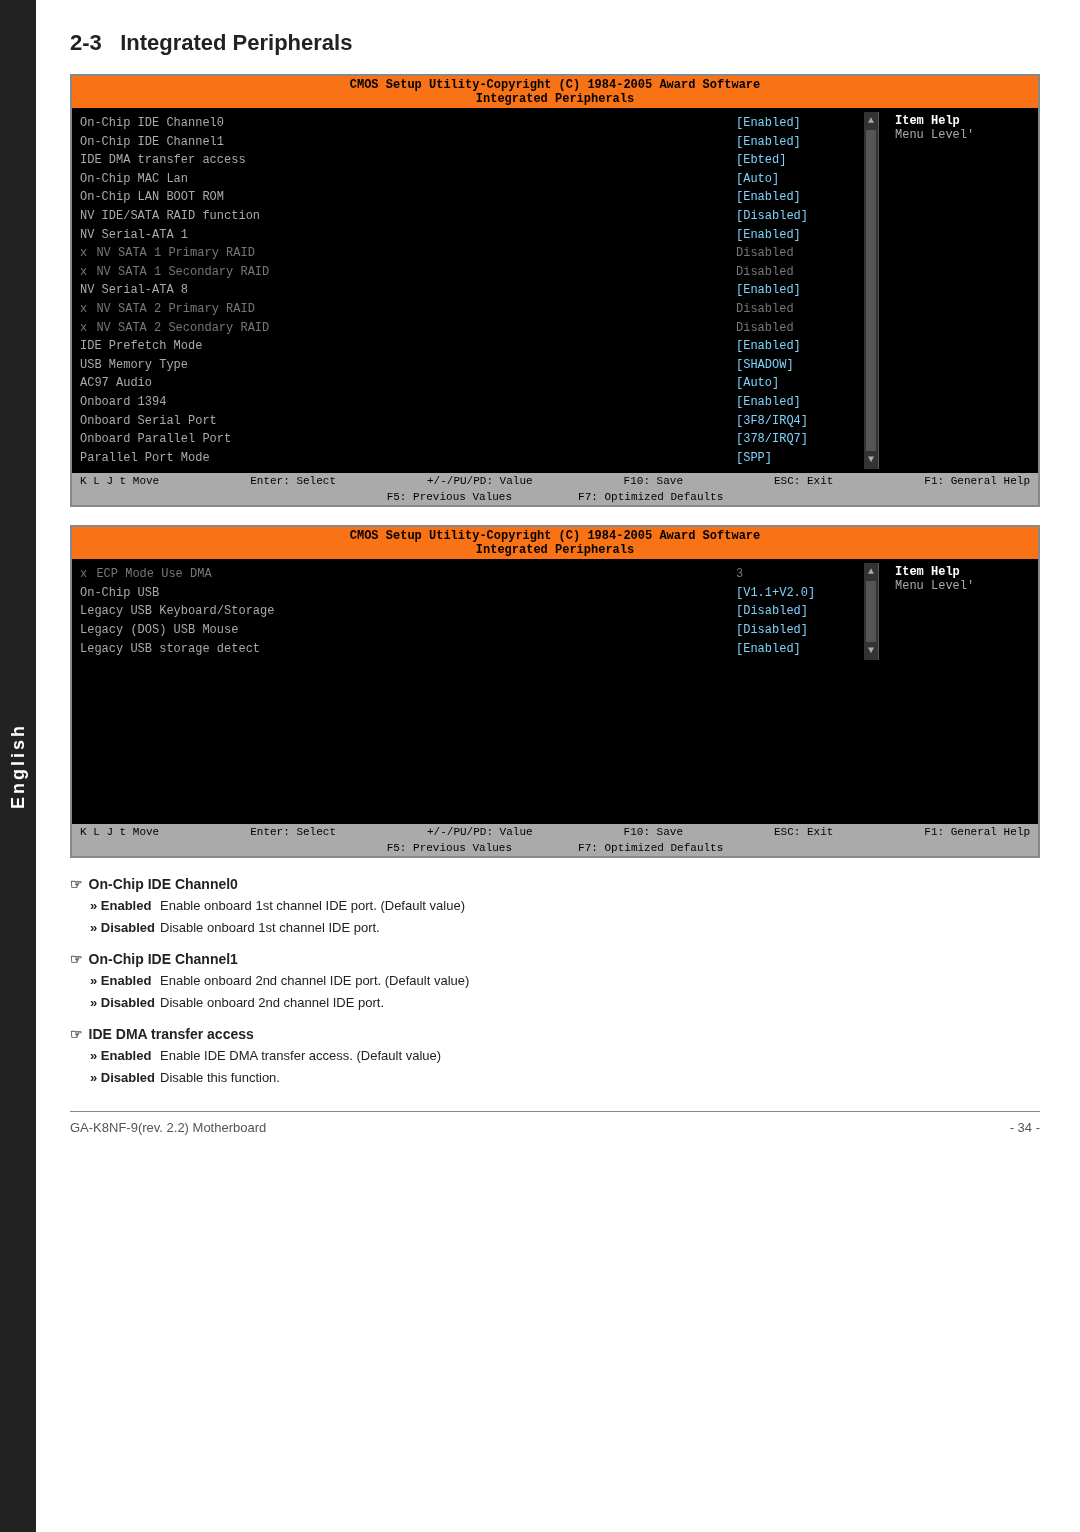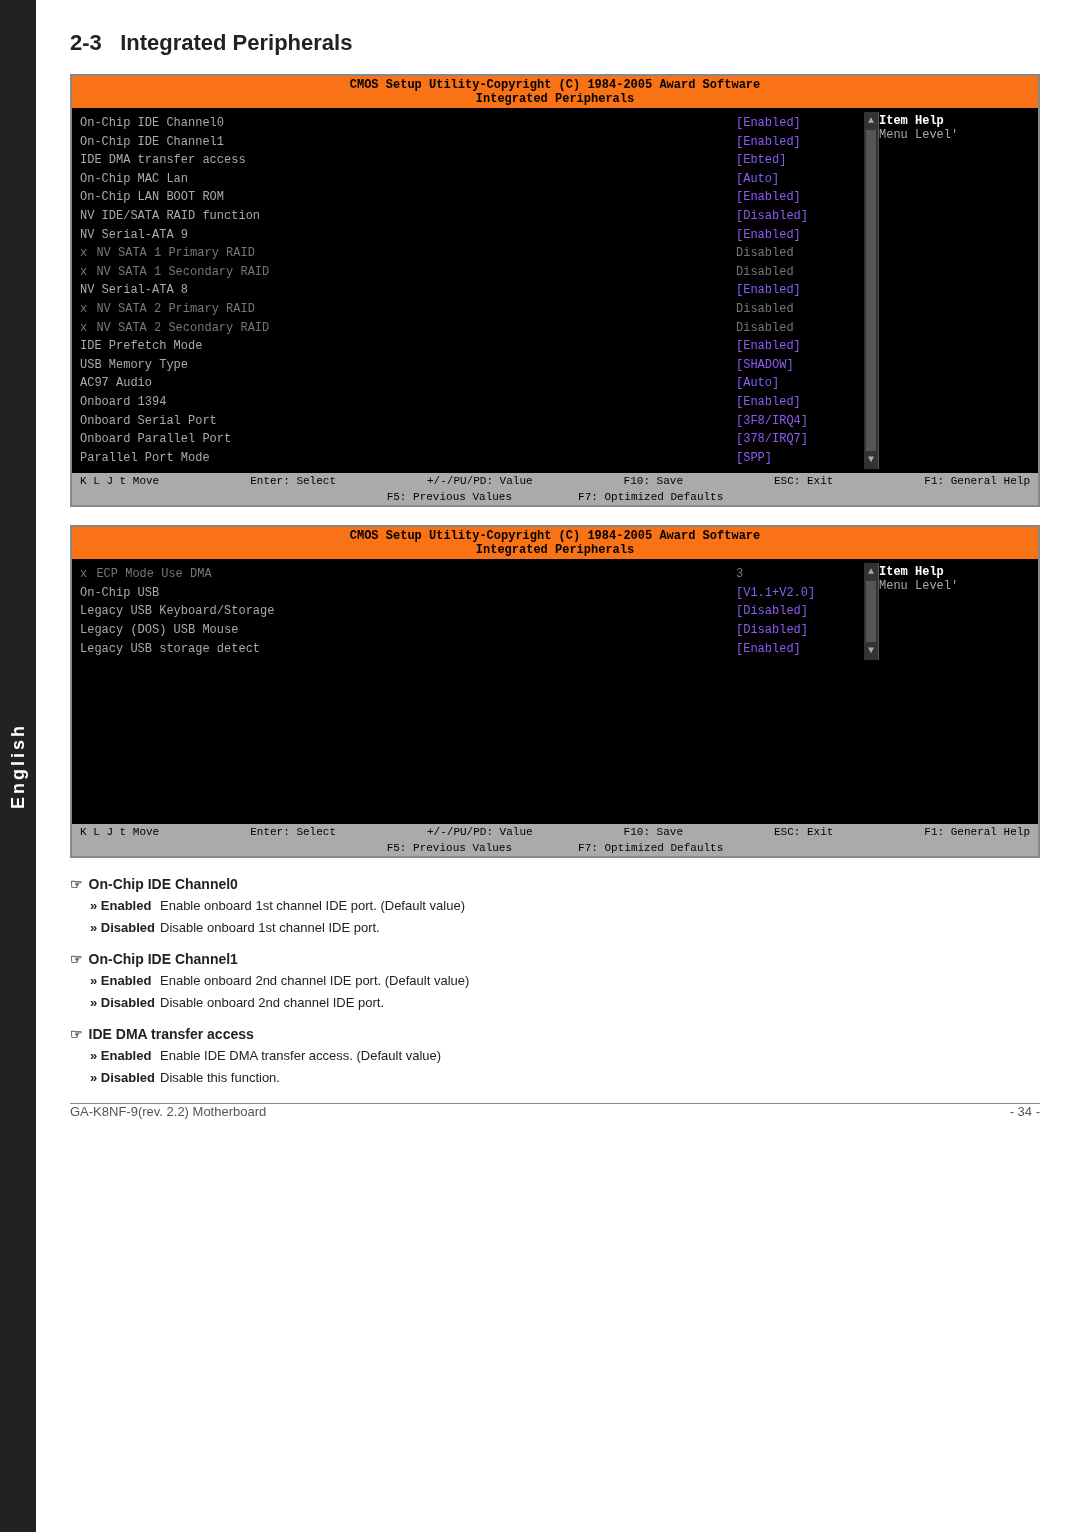--- a/index.html
+++ b/index.html
@@ -71,21 +71,21 @@
       padding: 4px 0;
     }
 
     .bios-left {
       flex: 1;
       padding: 2px 8px;
     }
 
     .bios-right {
       width: 160px;
-      padding: 2px 0;
+      padding: 2px 16px;
       border-left: 1px solid #555;
     }
 
     .bios-row {
       display: flex;
       line-height: 1.55;
       font-size: 12px;
     }
     .bios-row-label {
       flex: 1;
@@ -93,21 +93,21 @@
     }
     .bios-row-label.disabled-label {
       color: #777;
     }
     .bios-row-label .x-prefix {
       color: #777;
       margin-right: 2px;
     }
     .bios-row-value {
       min-width: 120px;
-      color: #8b5cf6;
+      color: #7dd3fc;
     }
     .bios-row-value.disabled-value {
       color: #777;
     }
 
     .bios-scrollbar {
       width: 14px;
       background: #333;
       display: flex;
       flex-direction: column;
@@ -180,22 +180,22 @@
       margin-right: 0;
       min-width: 70px;
       font-weight: bold;
     }
     .desc-item-text {
       flex: 1;
     }
 
     .page-footer {
       border-top: 1px solid #888;
-      margin-top: 16px;
-      padding-top: 0;
+      margin-top: 24px;
+      padding-top: 8px;
       display: flex;
       justify-content: space-between;
       font-size: 13px;
       color: #555;
       align-items: center;
     }
   </style>
 </head>
 <body>
 
@@ -237,21 +237,21 @@
           </div>
           <div class="bios-row">
             <span class="bios-row-label">On-Chip LAN BOOT ROM</span>
             <span class="bios-row-value">[Enabled]</span>
           </div>
           <div class="bios-row">
             <span class="bios-row-label">NV IDE/SATA RAID function</span>
             <span class="bios-row-value">[Disabled]</span>
           </div>
           <div class="bios-row">
-            <span class="bios-row-label">NV Serial-ATA 9</span>
+            <span class="bios-row-label">NV Serial-ATA 1</span>
             <span class="bios-row-value">[Enabled]</span>
           </div>
           <div class="bios-row">
             <span class="bios-row-label disabled-label"><span class="x-prefix">x </span>NV SATA 1 Primary    RAID</span>
             <span class="bios-row-value disabled-value">Disabled</span>
           </div>
           <div class="bios-row">
             <span class="bios-row-label disabled-label"><span class="x-prefix">x </span>NV SATA 1 Secondary  RAID</span>
             <span class="bios-row-value disabled-value">Disabled</span>
           </div>

